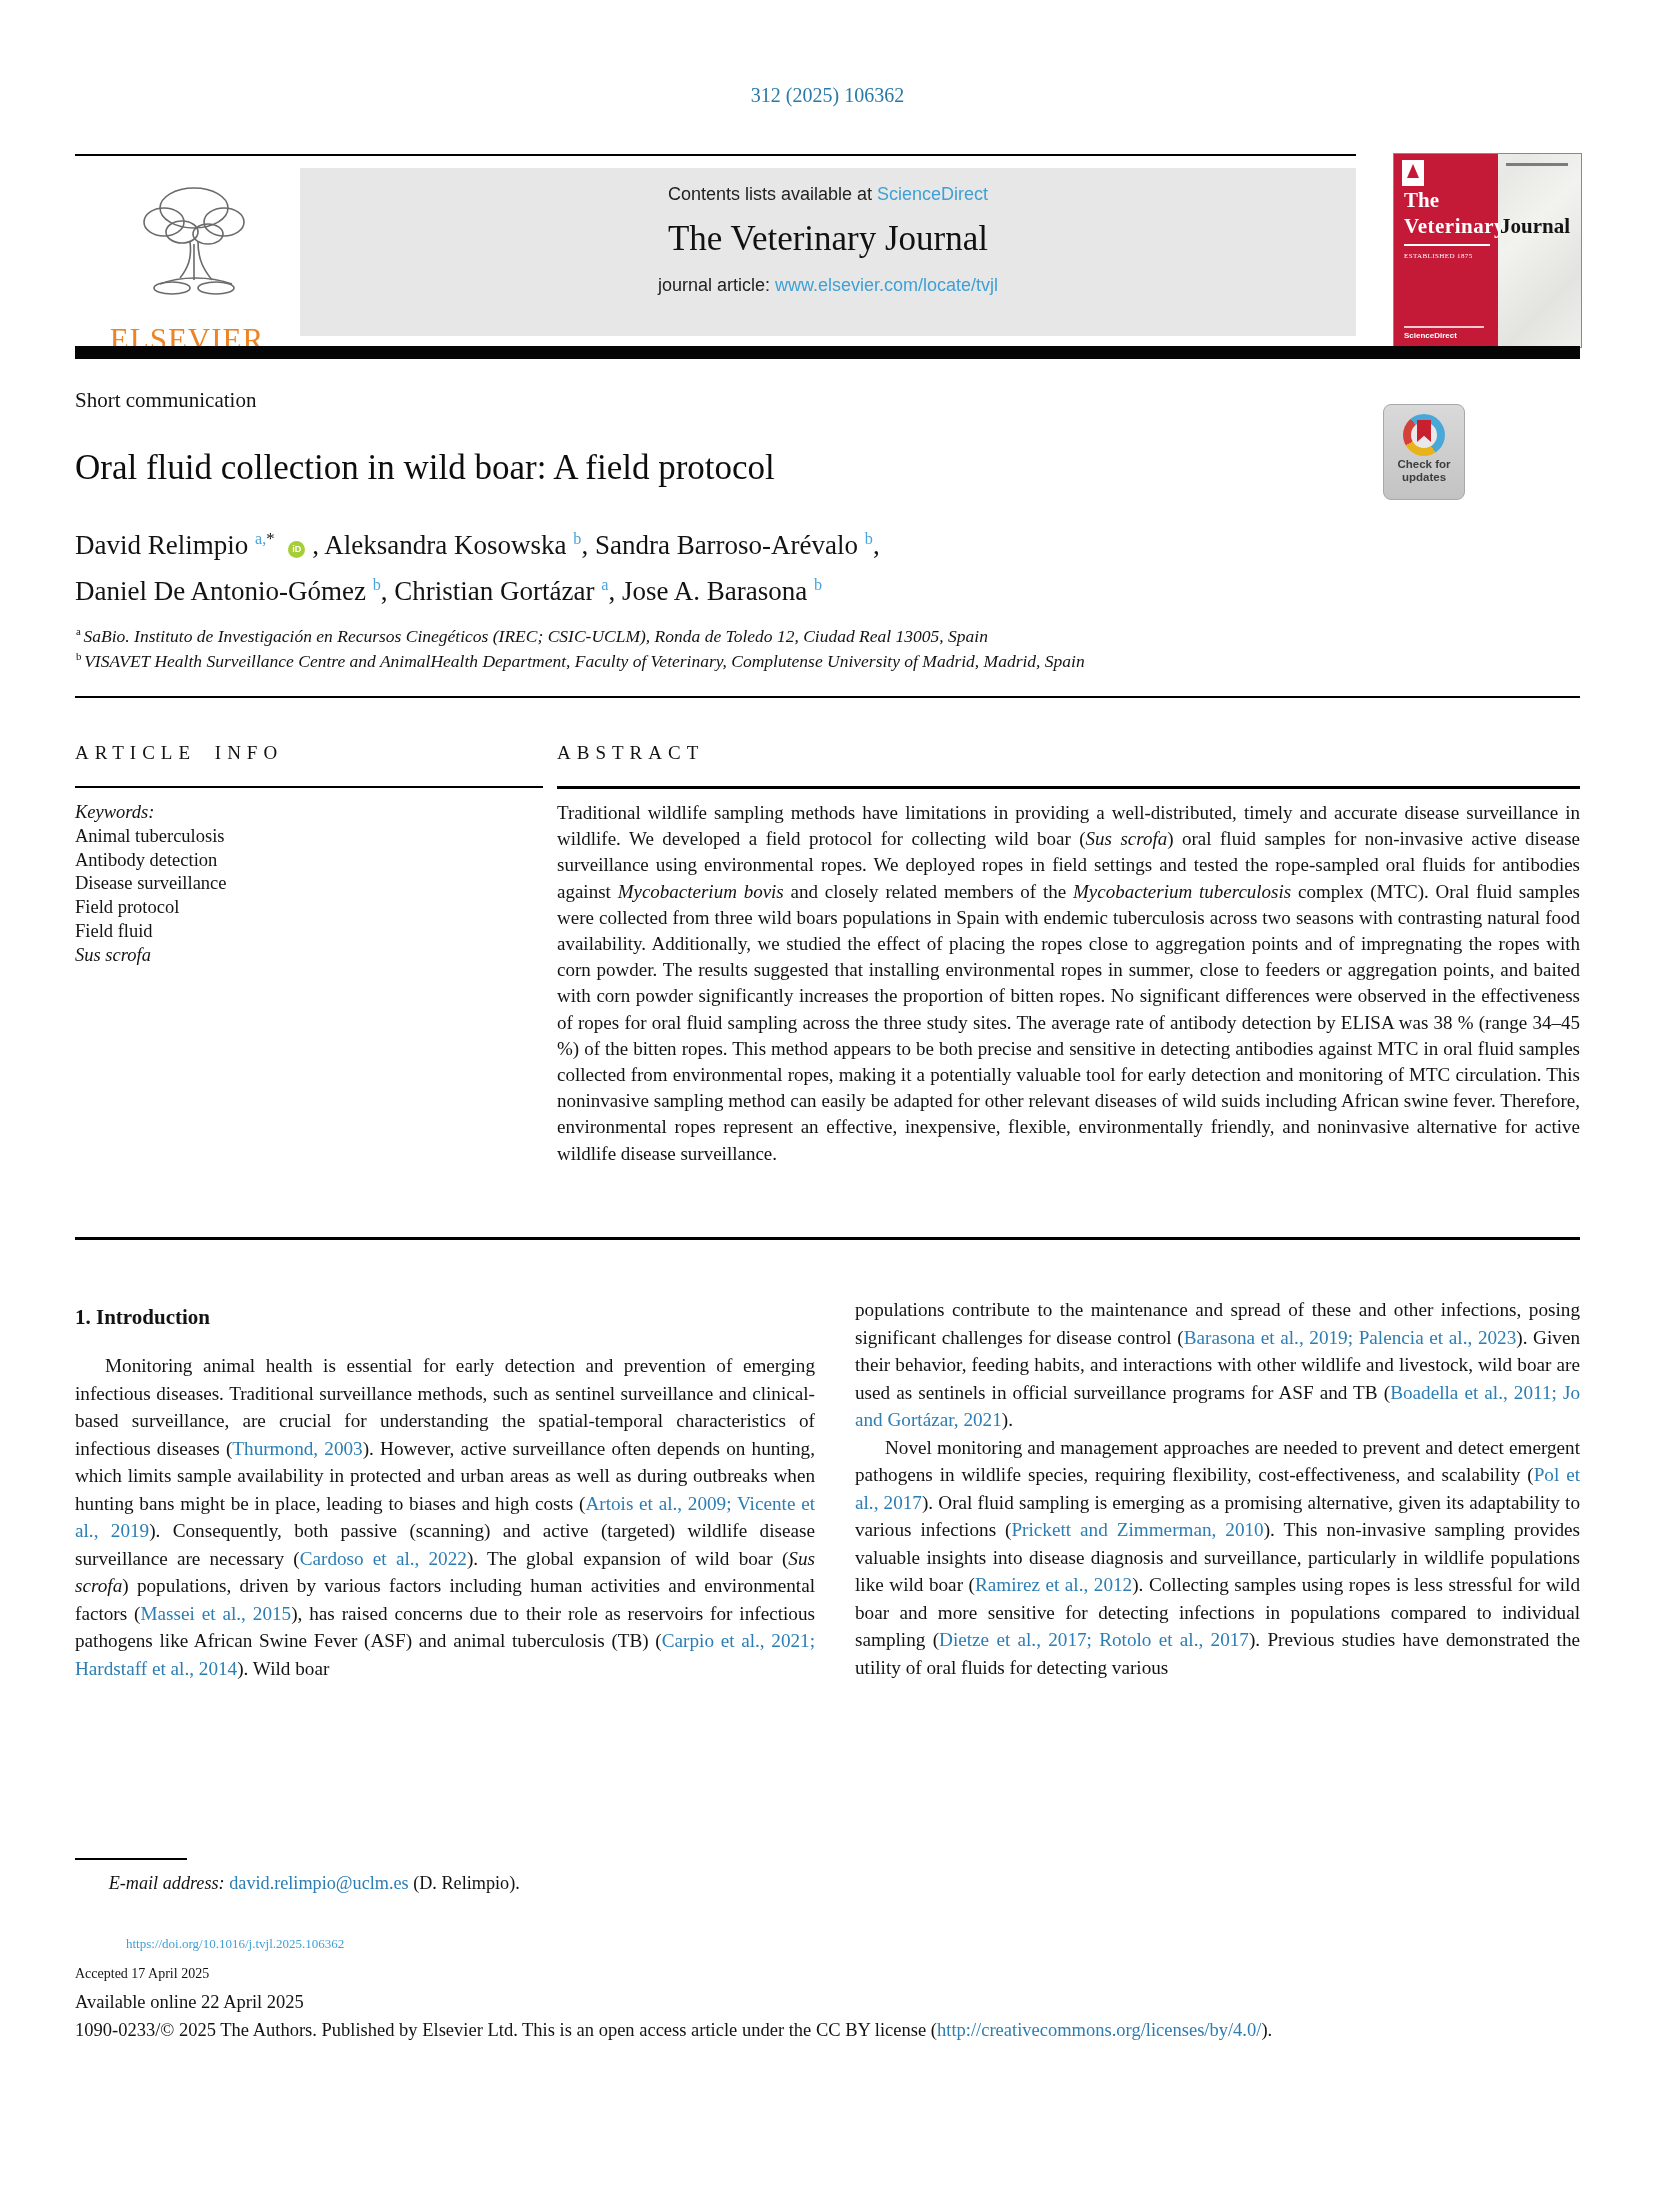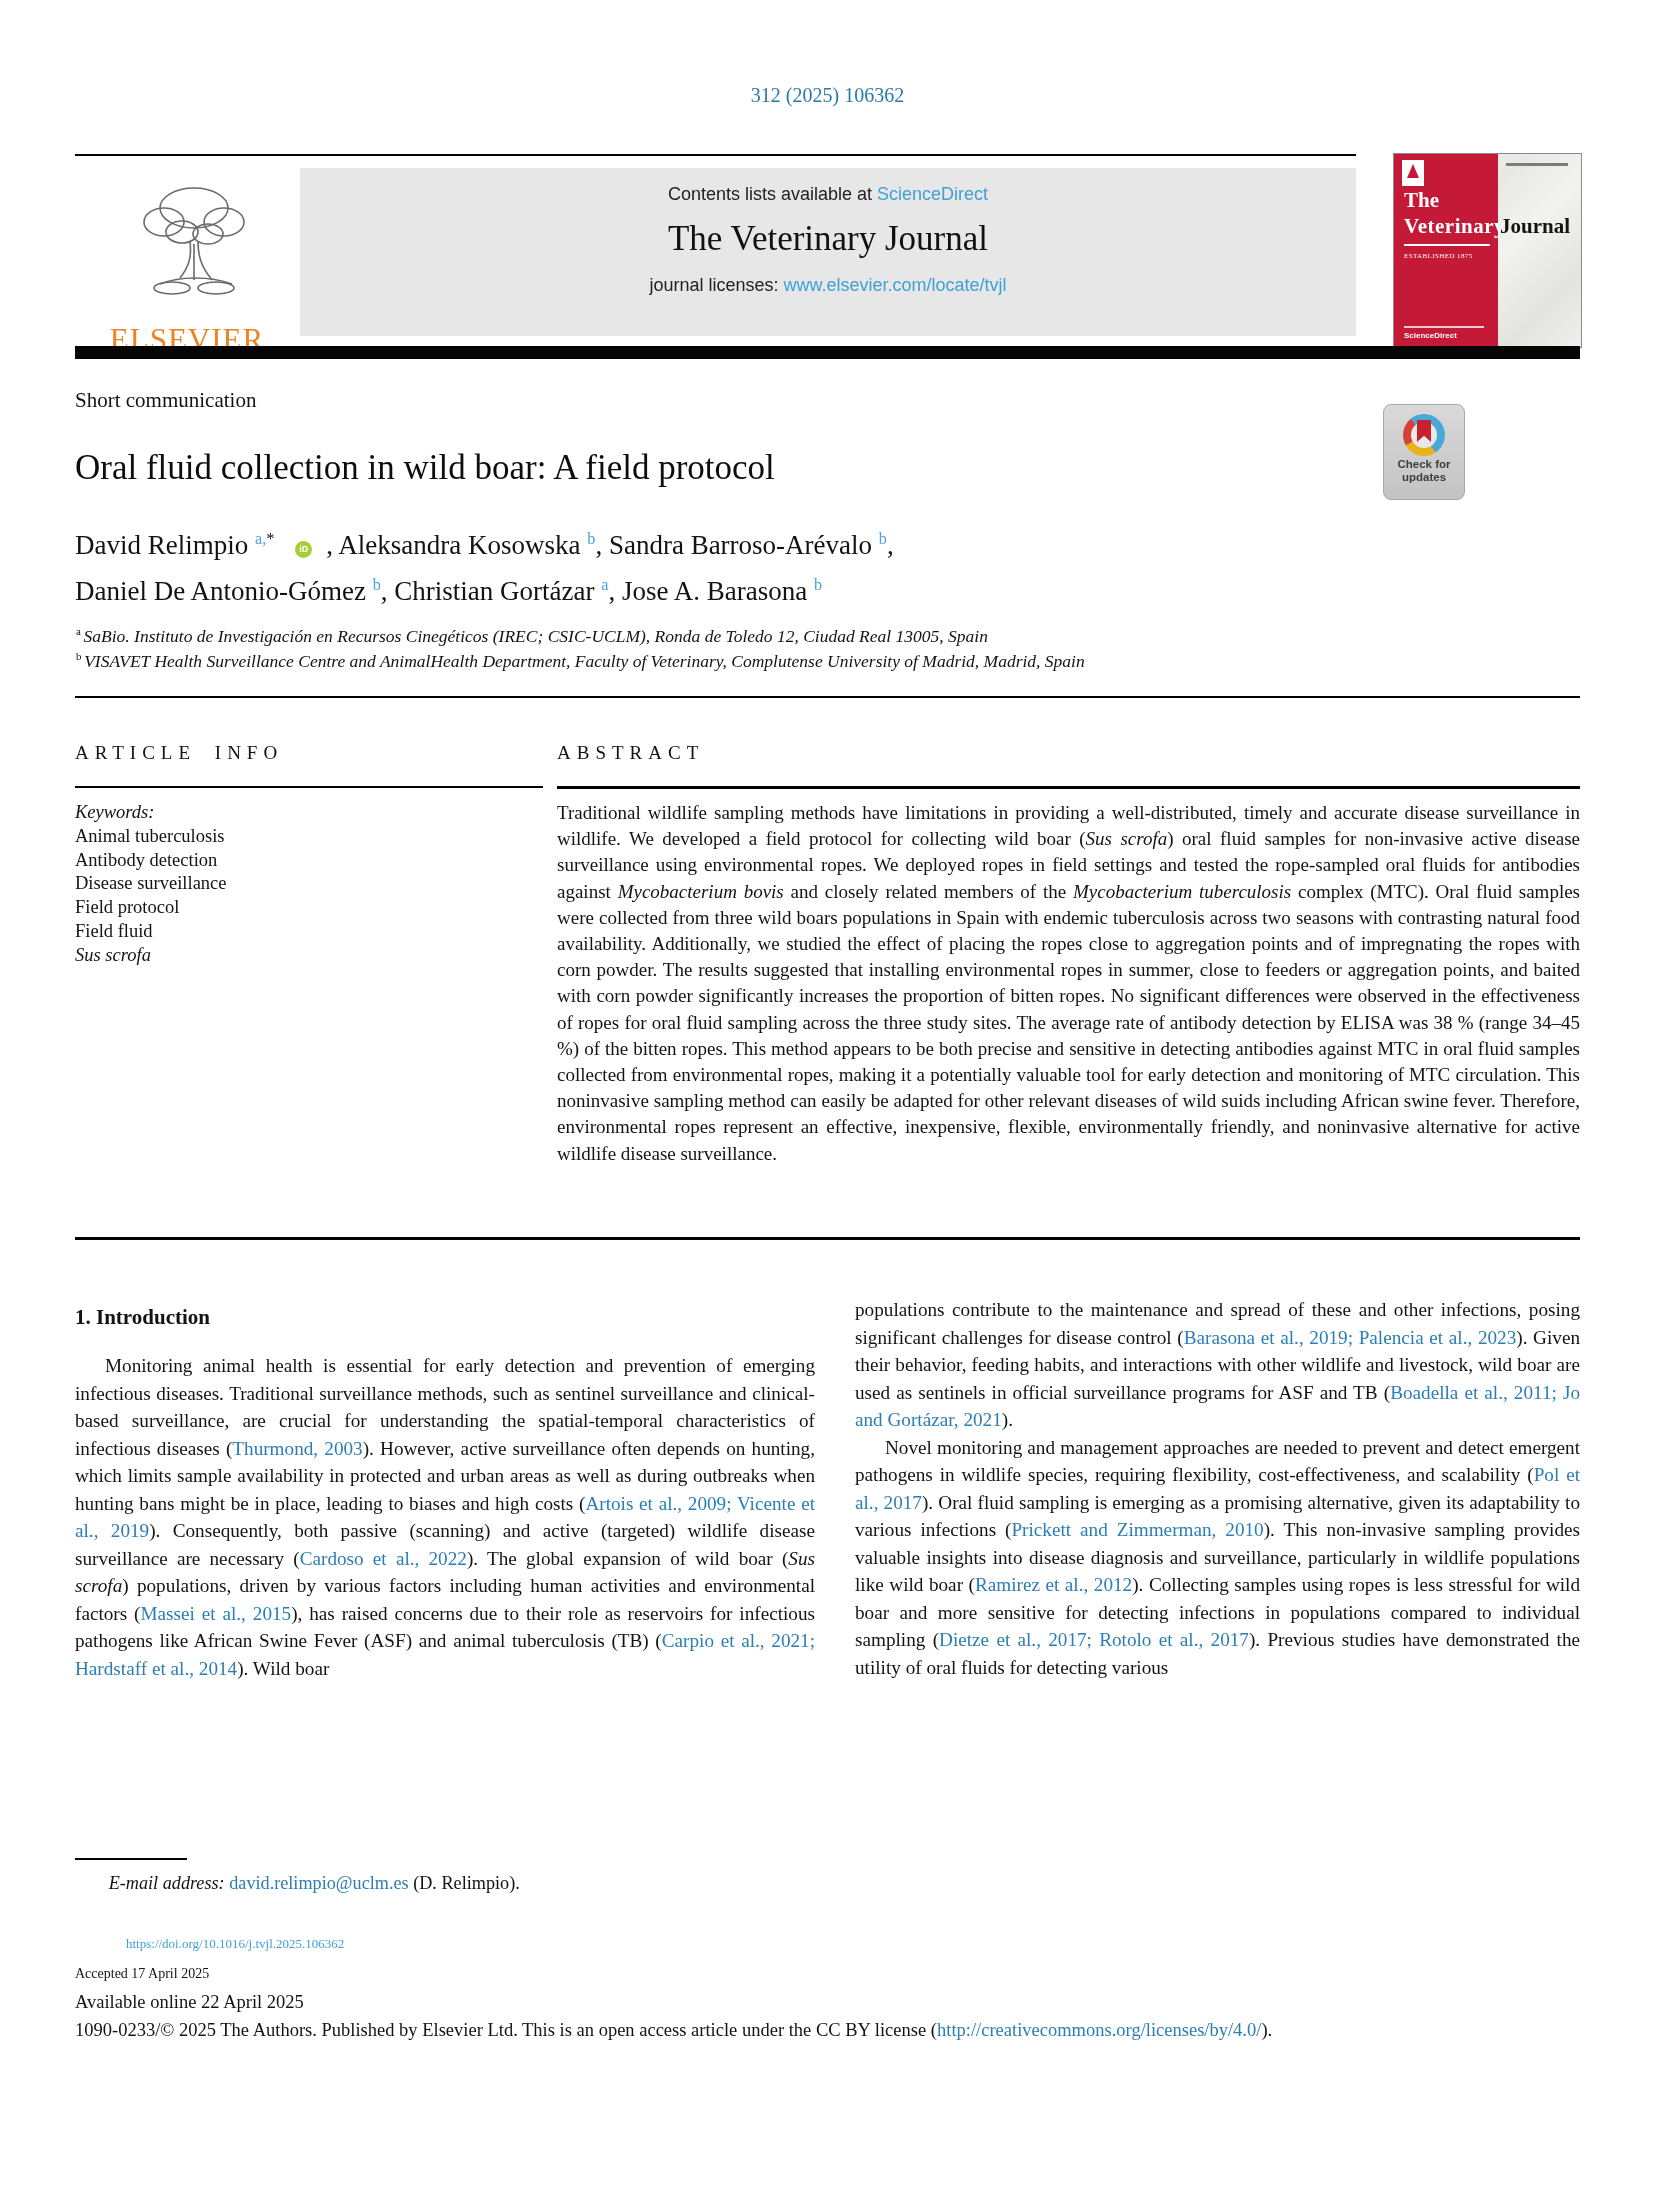--- a/index.html
+++ b/index.html
@@ -11,21 +11,21 @@
   
   .lnk{color:#2b7db3;}
   .lnk2{color:#3ea0d5;}
   .it{font-style:italic;}
   .sup{vertical-align:super;font-size:0.60em;color:#4aa3dc;line-height:0;}
   .supk{vertical-align:super;font-size:0.62em;line-height:0;font-style:normal;}
   .fnmark{display:inline-block;width:26px;}
   .orcid{display:inline-block;width:17px;height:17px;border-radius:50%;
          background:#a6ce39;color:#fff;font-family:"Liberation Sans",sans-serif;
          font-size:9px;font-weight:bold;text-align:center;line-height:17px;
-         vertical-align:2px;margin:0 14px;}
+         vertical-align:2px;margin:0 7px;}
 
   
   .cite{top:84px;left:75px;width:1505px;text-align:center;font-size:20px;color:#2879a8;}
 
   
   .rule-top{top:154px;left:75px;width:1281px;height:2px;background:#000;}
   .elsevier{top:162px;left:78px;width:218px;text-align:center;}
   .elsevier .name{font-size:31px;color:#ee8322;letter-spacing:1px;margin-top:2px;}
   .banner{top:168px;left:300px;width:1056px;height:168px;background:#e7e7e7;text-align:center;}
   .banner .l1{margin-top:16px;font-family:"Liberation Sans",sans-serif;font-size:18px;color:#222;}
@@ -121,21 +121,21 @@
       <ellipse cx="52" cy="108" rx="18" ry="6"></ellipse>
       <ellipse cx="96" cy="108" rx="18" ry="6"></ellipse>
     </svg>
   </span>
   <div class="name">ELSEVIER</div>
 </div>
 
 <div class="abs banner">
   <div class="l1"><span>Contents lists available at </span><span class="lnk2">ScienceDirect</span></div>
   <div class="jt">The Veterinary Journal</div>
-  <div class="l3"><span>journal licenses: </span><span class="lnk2">www.elsevier.com/locate/tvjl</span></div>
+  <div class="l3"><span>journal article: </span><span class="lnk2">www.elsevier.com/locate/tvjl</span></div>
 </div>
 
 <div class="abs cover">
   <div class="red"></div>
   <div class="chip"></div>
   <div class="topline"></div>
   <div class="the">The</div>
   <div class="vet">Veterinary</div>
   <div class="jrn">Journal</div>
   <div class="covrule"></div>

